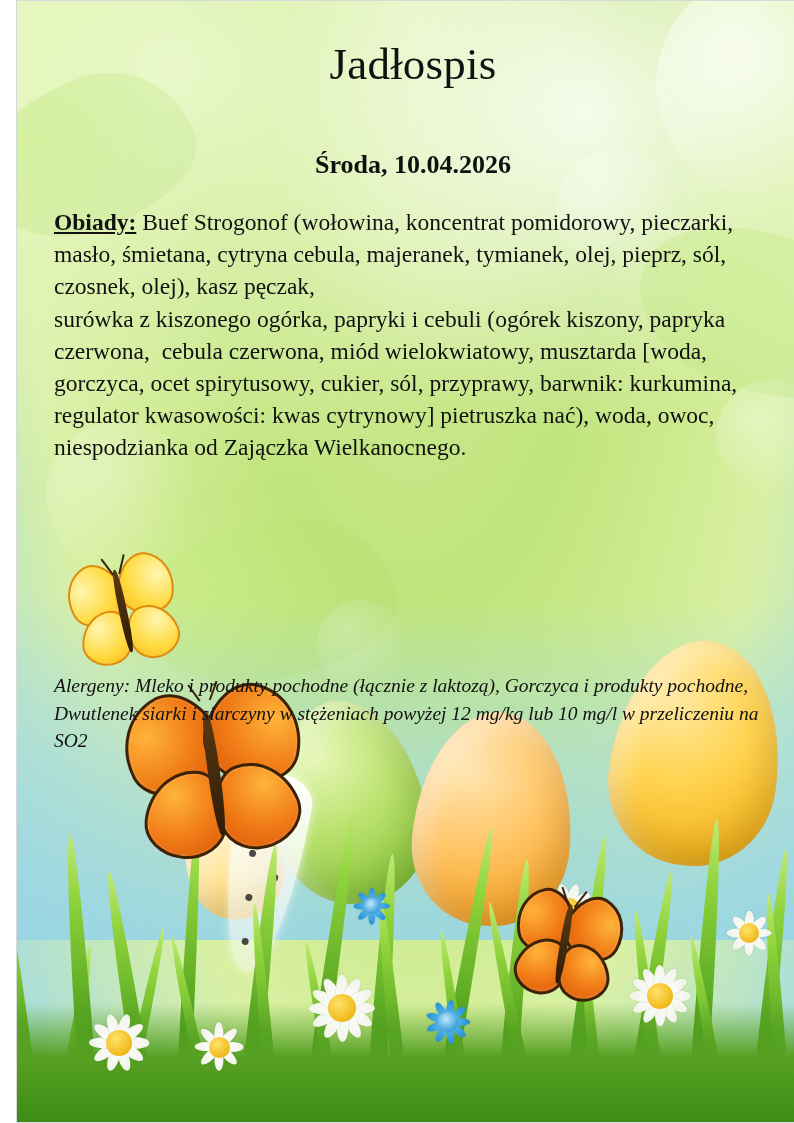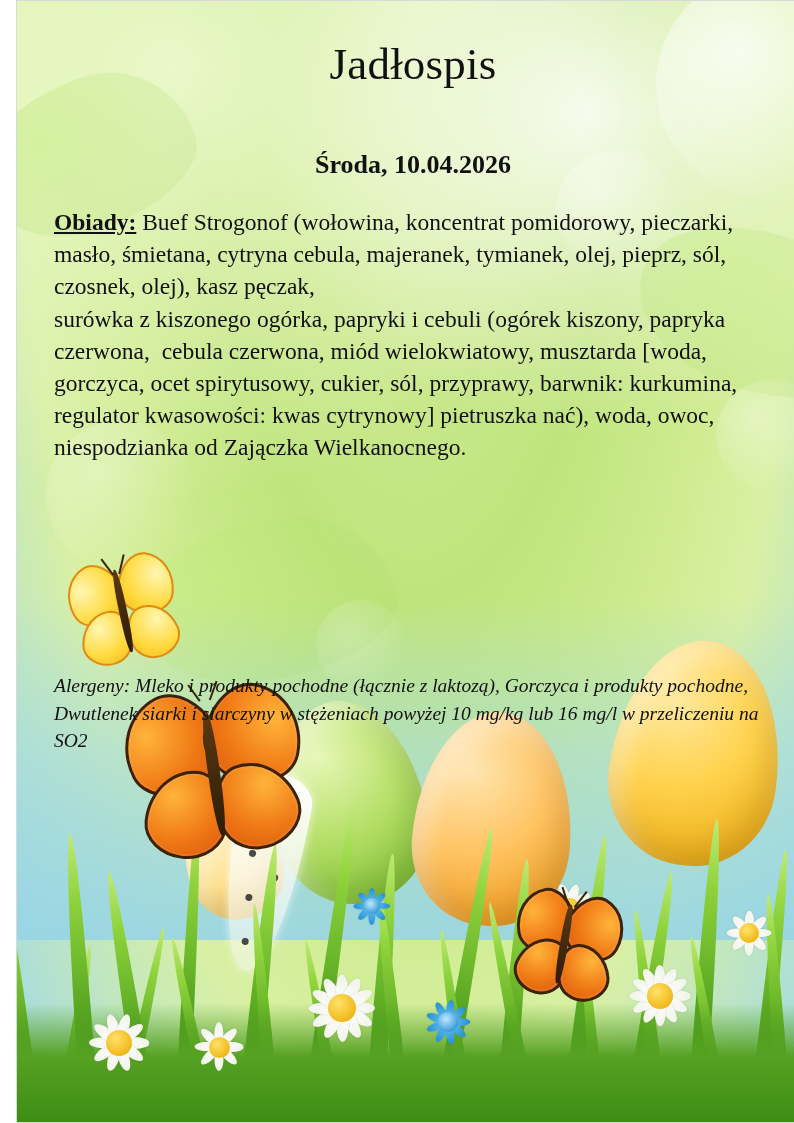--- a/index.html
+++ b/index.html
@@ -428,18 +428,18 @@
     <div class="doc-title">Jadłospis</div>
 
     <div class="doc-date">Środa, 10.04.2026</div>
 
     <div class="meal-block">
       <span class="meal-label">Obiady:</span><span class="meal-text" style="white-space: pre-wrap;"> Buef Strogonof (wołowina, koncentrat pomidorowy, pieczarki, masło, śmietana, cytryna cebula, majeranek, tymianek, olej, pieprz, sól, czosnek, olej), kasz pęczak,
 surówka z kiszonego ogórka, papryki i cebuli (ogórek kiszony, papryka czerwona,  cebula czerwona, miód wielokwiatowy, musztarda [woda, gorczyca, ocet spirytusowy, cukier, sól, przyprawy, barwnik: kurkumina, regulator kwasowości: kwas cytrynowy] pietruszka nać), woda, owoc,
 niespodzianka od Zajączka Wielkanocnego.</span>
     </div>
 
-    <div class="allergens" style="white-space: pre-wrap;">Alergeny: Mleko i produkty pochodne (łącznie z laktozą), Gorczyca i produkty pochodne, Dwutlenek siarki i siarczyny w stężeniach powyżej 10 mg/kg lub 16 mg/l w przeliczeniu na SO2</div>
+    <div class="allergens" style="white-space: pre-wrap;">Alergeny: Mleko i produkty pochodne (łącznie z laktozą), Gorczyca i produkty pochodne, Dwutlenek siarki i siarczyny w stężeniach powyżej 12 mg/kg lub 10 mg/l w przeliczeniu na SO2</div>
 
   </div>
 
   <div class="page-border"></div>
 </div>
 
 </body></html>

